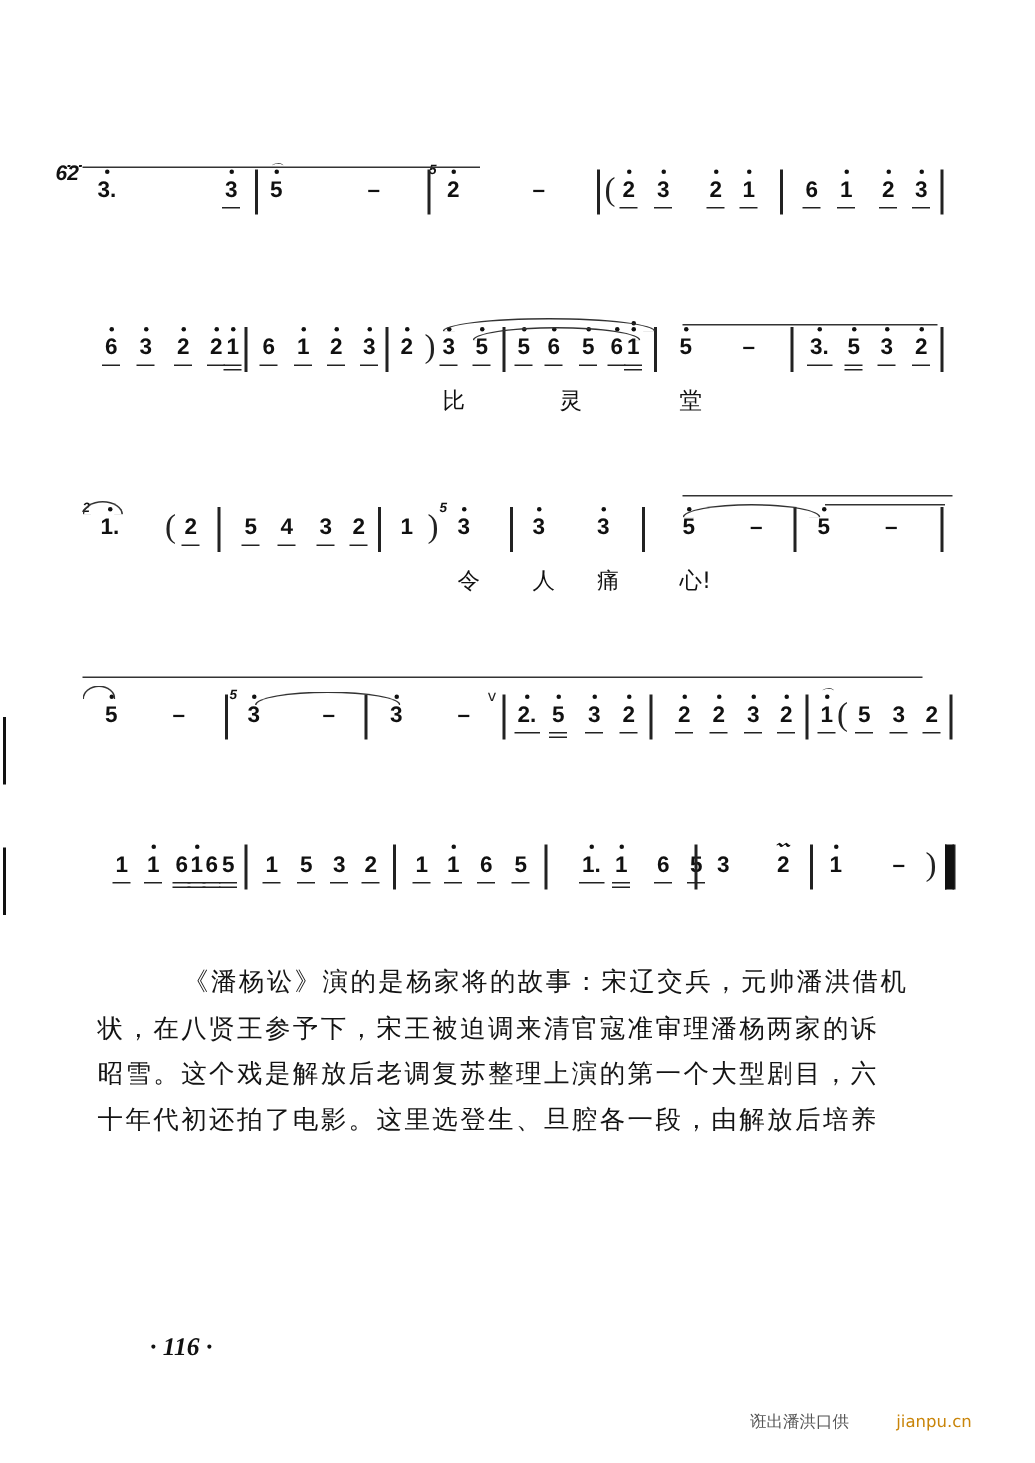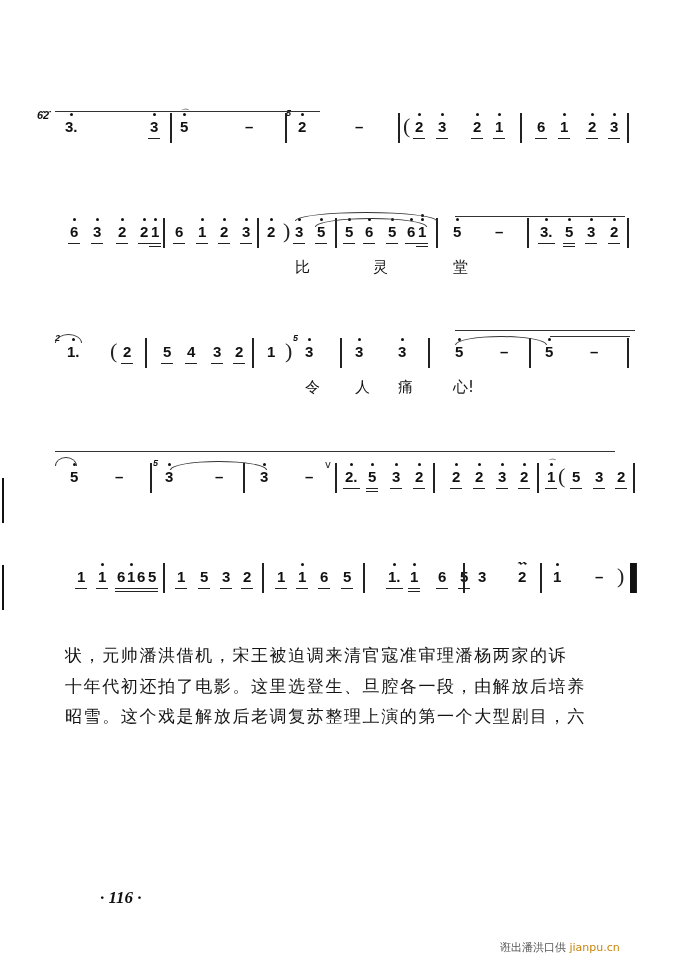--- a/index.html
+++ b/index.html
@@ -10,37 +10,37 @@
   .row { position:absolute; left:0; top:14px; width:100%; height:30px; }
   .tok { position:absolute; font-family:"Liberation Sans", sans-serif; font-weight:bold;
          font-size:15px; line-height:16px; text-align:center; color:#111; }
   .tok .hd { position:absolute; left:50%; top:-6px; width:3px; height:3px; margin-left:-1.5px;
              background:#111; border-radius:50%; }
   .tok .hd2 { top:-10px; }
   .tok .ul { position:absolute; left:-2px; right:-2px; bottom:-4px; height:1px; background:#222; }
   .tok .ul2 { bottom:-7px; }
   .tok .ferm { position:absolute; left:50%; top:-14px; margin-left:-5px; font-size:9px; font-weight:normal; }
   .tok .grace { position:absolute; left:-12px; top:-10px; font-size:9px; line-height:9px; font-weight:bold; }
-  .tok .grace2 { position:absolute; left:-28px; top:-8px; font-size:11px; line-height:9px; font-weight:bold; }
+  .tok .grace2 { position:absolute; left:-28px; top:-8px; font-size:14px; line-height:9px; font-weight:bold; }
   .bar { position:absolute; top:-6px; width:1.5px; height:30px; background:#222; }
   .bar.dbl { width:5px; background:#111; border-left:1.5px solid #111; }
   .paren { position:absolute; font-family:"Liberation Serif", serif; font-size:22px; line-height:22px; top:-4px; color:#222; }
   .slur { position:absolute; border:1.2px solid #333; border-bottom:none; border-radius:50% 50% 0 0 / 100% 100% 0 0; height:8px; }
   .tie-line { position:absolute; height:1px; background:#333; }
   .lyric { position:absolute; font-family:"DejaVu Sans", sans-serif; font-size:15px; color:#111; }
   .mark { position:absolute; font-size:10px; color:#222; }
   .prose { position:absolute; left:110px; top:640px; width:530px;
            font-family:"DejaVu Sans", sans-serif; font-size:17px; line-height:30.5px; color:#141414; letter-spacing:1.6px; }
   .prose .line { display:block; white-space:nowrap; }
   .prose .l1 { padding-left:12px; }
   .prose .cont { margin-left:-45px; }
   .pagenum { position:absolute; left:100px; top:888px; font-family:"Liberation Serif", serif; font-style:italic;
              font-weight:bold; font-size:17px; color:#111; }
   .watermark { position:absolute; left:500px; top:940px; font-size:11px; color:#555; font-family:"DejaVu Sans", sans-serif; }
-  .watermark .url { color:#c9850a; }
+  .watermark .url { color:#c9850a;margin-left:28px; }
   .margin-mark { position:absolute; left:2px; width:2px; background:#111; }
 </style>
 </head>
 <body>
 
 <div class="page">
   <div id="systems">
       <div class="staff" style="top: 105px;">
         <div class="row">
           <span class="tok" style="left: 10px;">3.<i class="hd"></i><i class="grace2">6̇2̇</i></span>
@@ -203,23 +203,24 @@
           <span class="bar" style="left: 408px;"></span>
           <span class="bar" style="left: 485px;"></span>
           <span class="bar" style="left: 580px;"></span>
           <span class="bar dbl" style="left: 575px;"></span>
           <span class="paren" style="left: 562px;">)</span>
         </div>
       </div>
     </div>
 
   <div class="prose">
-    <span class="line cont">状，元帅潘洪借机，宋王被迫调来清官寇准审理潘杨两家的诉</span>
+    <span class="line l1">《潘杨讼》演的是杨家将的故事：宋辽交兵，元帅潘洪借机</span>
+    <span class="line cont">状，在八贤王参予下，宋王被迫调来清官寇准审理潘杨两家的诉</span>
+    <span class="line cont">昭雪。这个戏是解放后老调复苏整理上演的第一个大型剧目，六</span>
     <span class="line cont">十年代初还拍了电影。这里选登生、旦腔各一段，由解放后培养</span>
-    <span class="line cont">昭雪。这个戏是解放后老调复苏整理上演的第一个大型剧目，六</span>
   </div>
 
   <div class="pagenum">· 116 ·</div>
 
   <div class="watermark">
     <span>诳出潘洪口供</span>
     <span class="url">jianpu.cn</span>
   </div>
 
   <div class="margin-mark" style="top:478px;height:45px;"></div>

